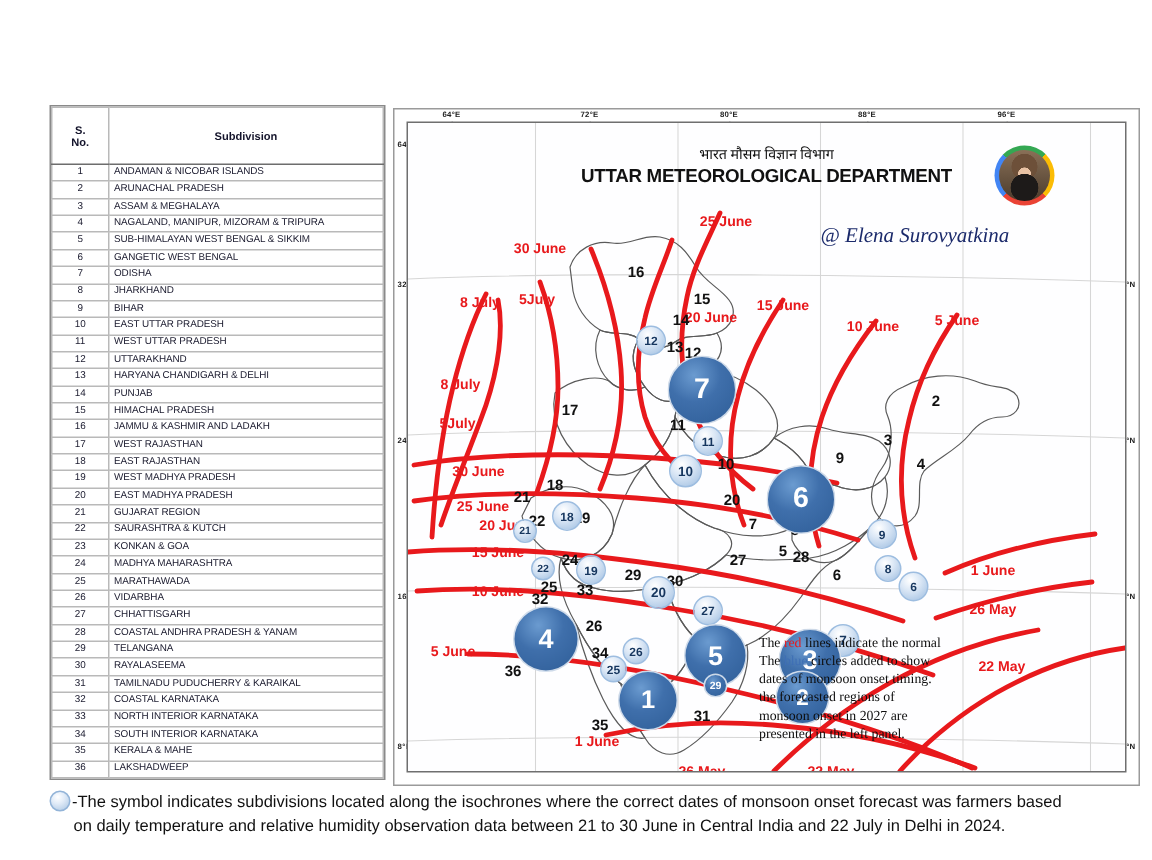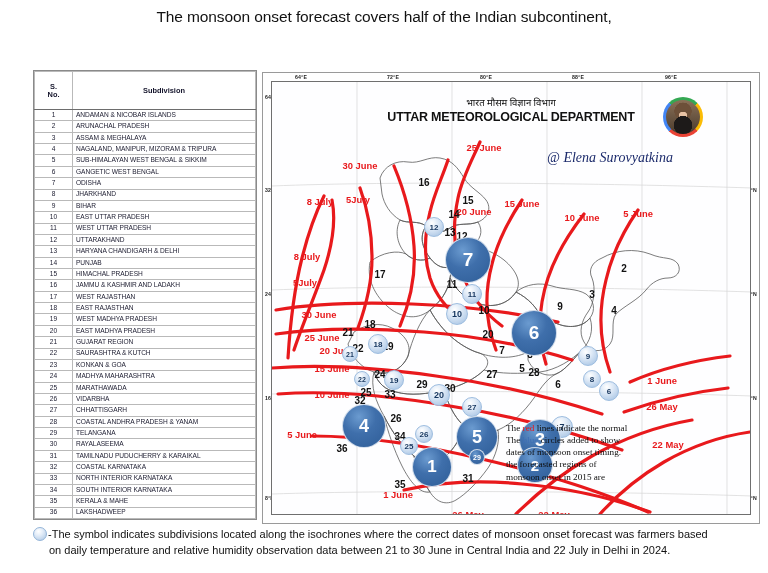--- a/index.html
+++ b/index.html
@@ -183,21 +183,20 @@
     background:radial-gradient(circle at 38% 28%, #ffffff 0%, #e2ecf8 38%, #a8c4e2 100%);
     border:1px solid #93b4d8;
     vertical-align:-3px; margin-right:1px;
   }
   #caption .l2 { display:block; margin-left:16px; }
 </style>
 </head>
 <body>
 
 <div id="title">
-  <span class="ln">The monsoon onset forecast covers half of the Indian subcontinent,</span>
 </div>
 
 <div id="table-panel">
   <table class="subdiv">
     <thead>
       <tr>
         <th class="sno">
           <div>S.</div>
           <div>No.</div>
         </th>
@@ -591,21 +590,22 @@
         <div class="bubble dark" style="left: 205px; top: 375px; width: 16px; height: 16px; font-size: 7px;">29</div>
         <div class="bubble dark" style="left: 160px; top: 385px; width: 40px; height: 40px; font-size: 17px;">1</div>
         <div class="bubble dark" style="left: 263px; top: 383px; width: 36px; height: 36px; font-size: 15px;">2</div>
       </div>
 
     <div id="map-note">
       <div><span>The </span><span class="red">red</span><span> lines indicate the normal</span></div>
       <div><span>The </span><span class="blue">blue</span><span> circles added to show</span></div>
       <div>dates of monsoon onset timing.</div>
       <div>the forecasted regions of</div>
-      <div>monsoon onset in 2015 are</div>
+      <div>monsoon onset in 2027 are</div>
+      <div>presented in the left panel.</div>
     </div>
 
   </div>
 </div>
 
 <div id="caption">
   <span id="cap-symbol"></span><span>-The symbol indicates subdivisions located along the isochrones where the correct dates of monsoon onset forecast was farmers based</span>
   <span class="l2">on daily temperature and relative humidity observation data between 21 to 30 June in Central India and 22 July in Delhi in 2024.</span>
 </div>
 

